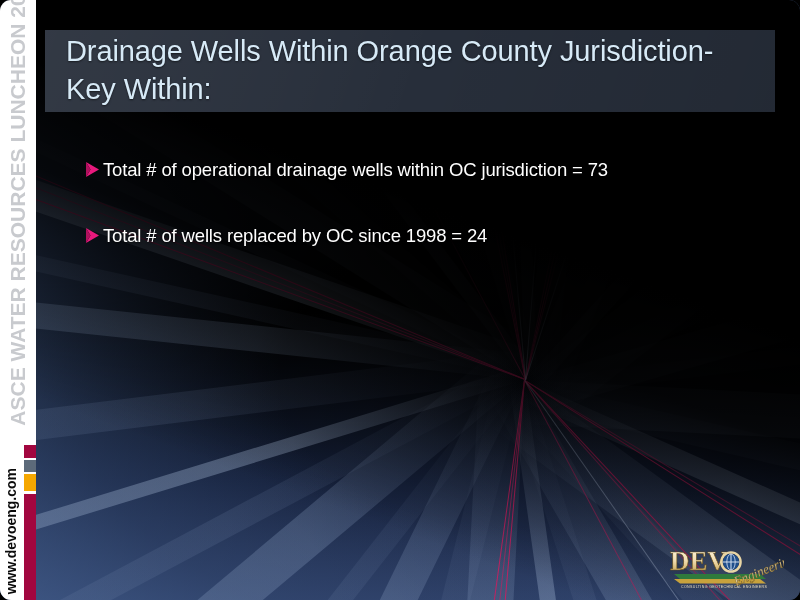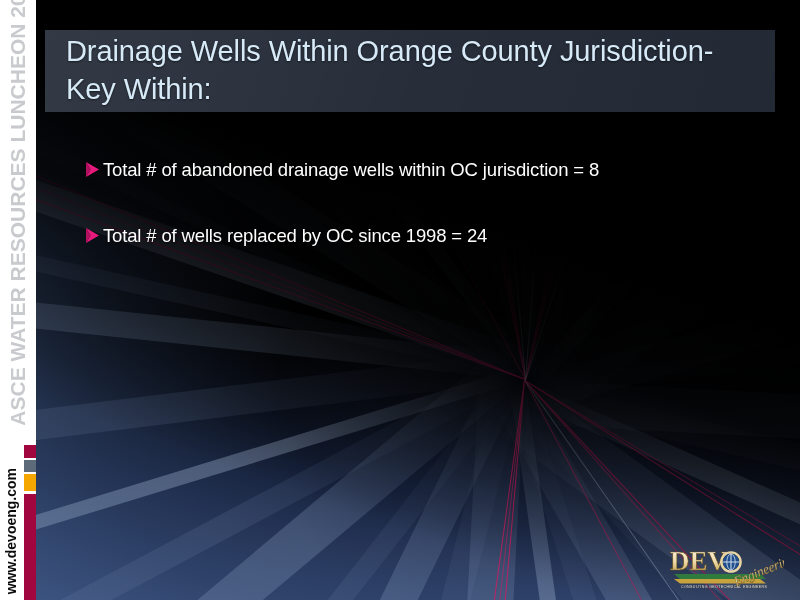--- a/index.html
+++ b/index.html
@@ -8,20 +8,21 @@
     width:800px;height:600px;overflow:hidden;
     font-family:"Liberation Sans", sans-serif;
   }
 
   
   #slide{
     position:relative;
     width:800px;height:600px;
     overflow:hidden;
     background:#000;
+    border-radius:11px;
   }
 
   
   .bg-base{
     position:absolute;inset:0;
     background:
       radial-gradient(120% 95% at 66% 63%,
          rgba(62,88,132,0.00) 0%,
          rgba(62,88,132,0.00) 26%,
          rgba(55,78,120,0.45) 48%,
@@ -278,30 +279,30 @@
   <div class="title-plate">
     <div class="sheen"></div>
   </div>
   <div class="title-text">
     <span class="title-line">Drainage Wells Within Orange County Jurisdiction-</span>
     <span class="title-line">Key Within:</span>
   </div>
 
   <div class="bullets">
 
-
     <div class="bullet">
       <span class="bullet-marker">
         <svg width="18" height="22" viewBox="0 0 18 22" aria-hidden="true">
           <path d="M2 3 L15 10.5 L2 18 L6.5 10.5 Z" fill="#e8197d"></path>
           <path d="M2 3 L6.5 10.5 L2 18 Z" fill="#b1115e"></path>
         </svg>
       </span>
-      <span class="bullet-text">Total # of abandoned drainage wells within OC jurisdiction = 8</span>
+      <span class="bullet-text">Total # of operational drainage wells within OC jurisdiction = 73</span>
     </div>
+
 
     <div class="bullet">
       <span class="bullet-marker">
         <svg width="18" height="22" viewBox="0 0 18 22" aria-hidden="true">
           <path d="M2 3 L15 10.5 L2 18 L6.5 10.5 Z" fill="#e8197d"></path>
           <path d="M2 3 L6.5 10.5 L2 18 Z" fill="#b1115e"></path>
         </svg>
       </span>
       <span class="bullet-text">Total # of wells replaced by OC since 1998 = 24</span>
     </div>

